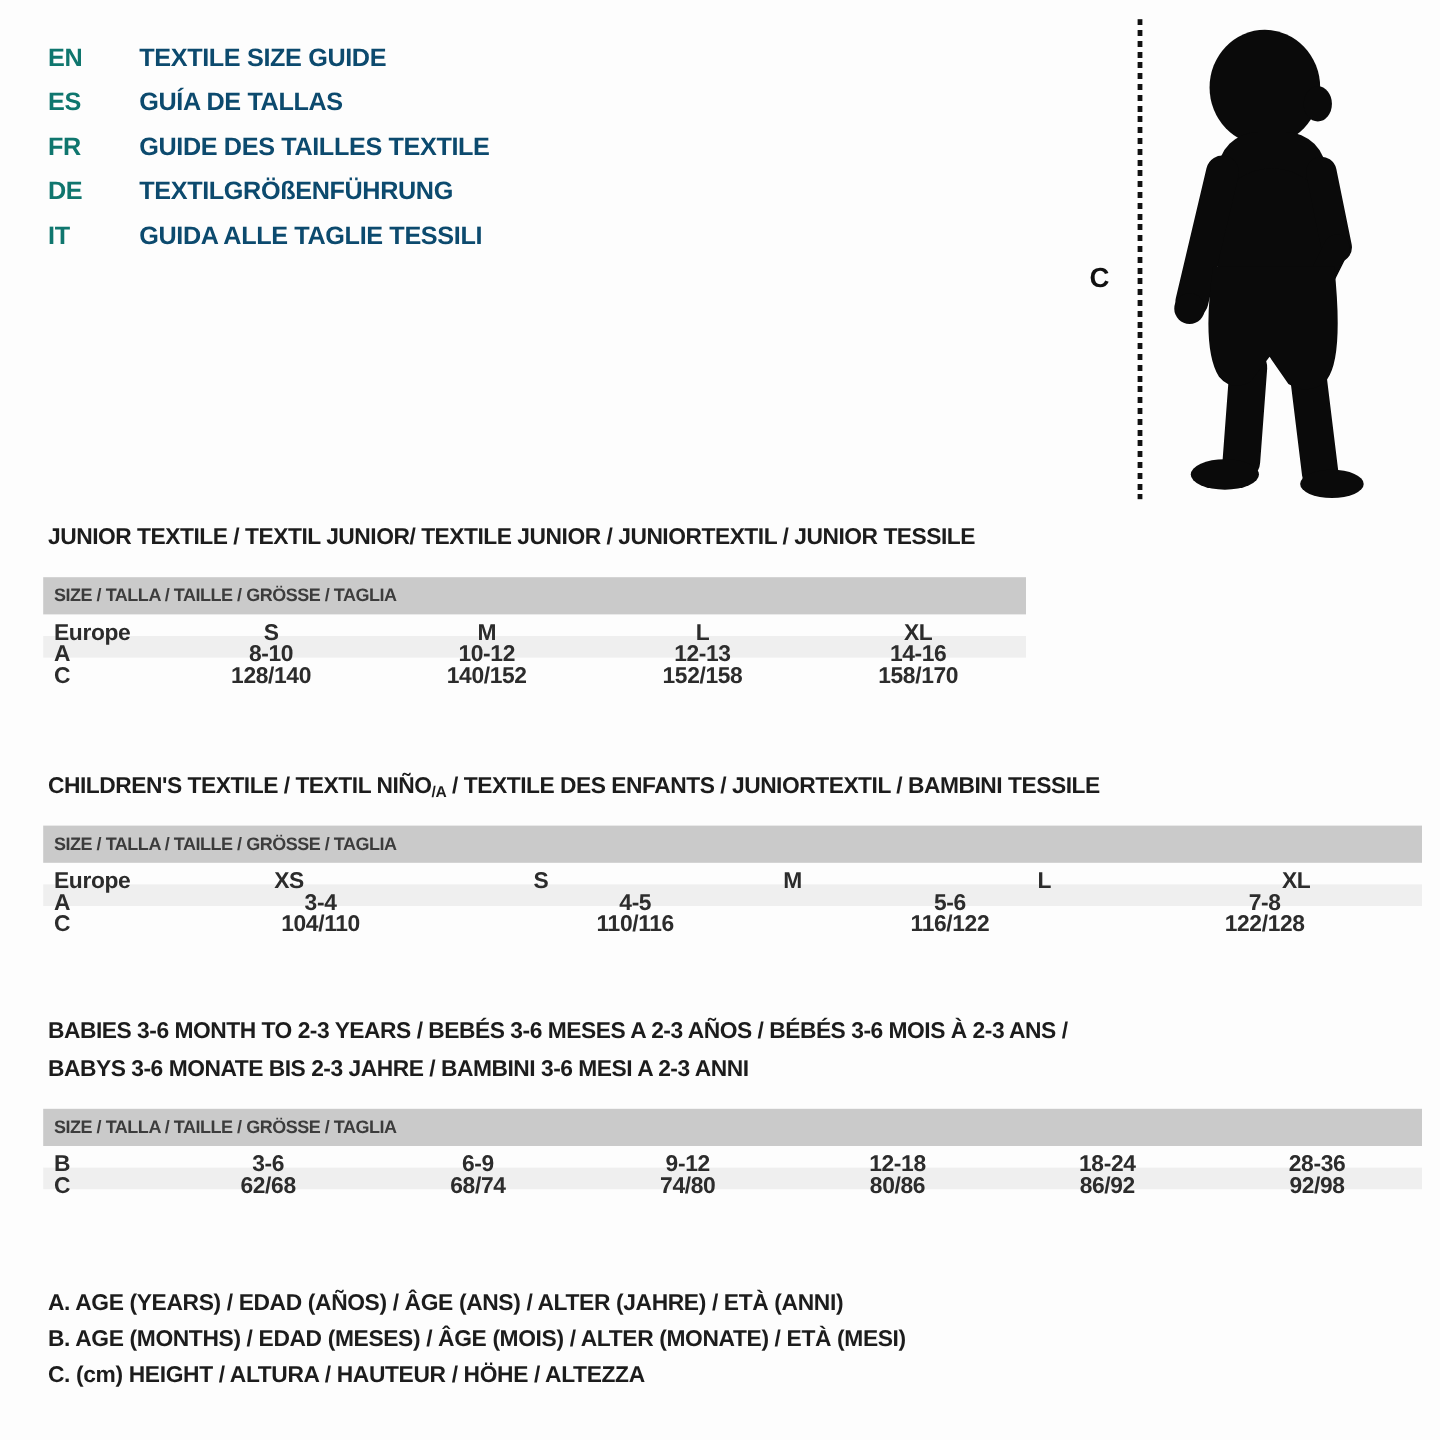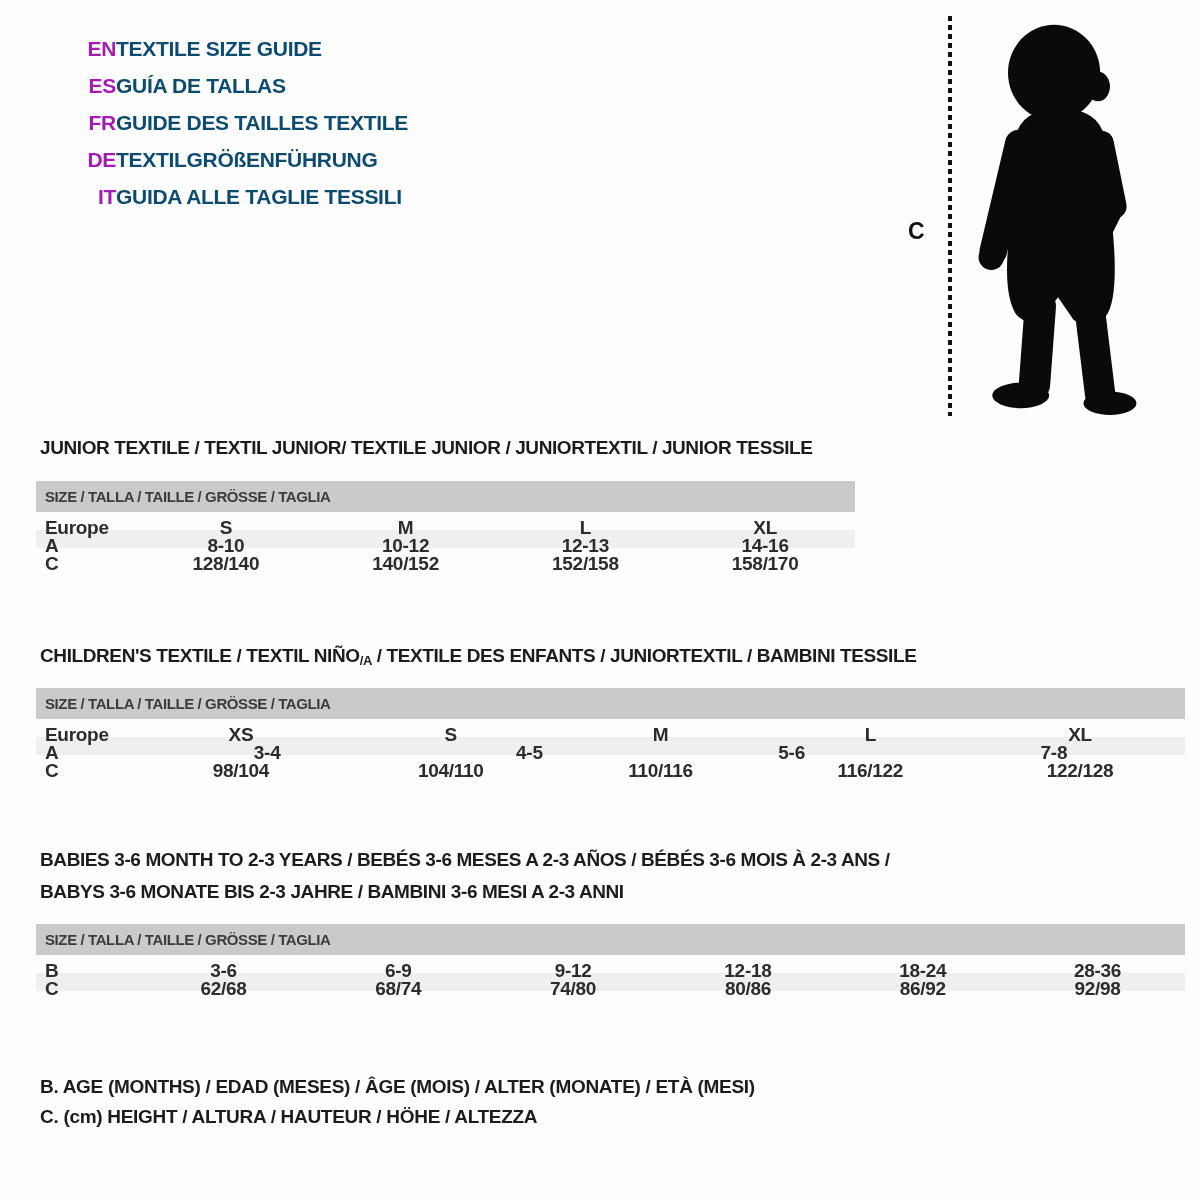--- a/index.html
+++ b/index.html
@@ -10,21 +10,21 @@
     font-family:"Liberation Sans", sans-serif;
     color:#242424;
     overflow:hidden;
   }
 
   
   .lang-block { position:absolute; left:40px; top:30px; }
   .lang-row { display:flex; height:37px; line-height:37px; }
   .lang-code {
     width:76px; font-weight:bold; font-size:21px;
-    letter-spacing:-0.3px; color:#a21caf;text-align:right;
+    letter-spacing:-0.3px; color:#0f766e;
   }
   .lang-label {
     font-weight:bold; font-size:21px; letter-spacing:-0.3px;
     color:#0c4a6e; white-space:nowrap;
   }
 
   
   .figure-area { position:absolute; left:900px; top:0; width:300px; height:430px; }
   .measure-line {
     position:absolute; left:48px; top:16px; width:4px; height:400px;
@@ -155,21 +155,20 @@
   </div>
   <div class="trow shaded">
     <div class="rlabel">A</div>
     <div class="cell">3-4</div>
     <div class="cell">4-5</div>
     <div class="cell">5-6</div>
     <div class="cell">7-8</div>
   </div>
   <div class="trow">
     <div class="rlabel">C</div>
-    <div class="cell">98/104</div>
     <div class="cell">104/110</div>
     <div class="cell">110/116</div>
     <div class="cell">116/122</div>
     <div class="cell">122/128</div>
   </div>
 </div>
 
 <div class="sect-title" style="top:849px;">BABIES 3-6 MONTH TO 2-3 YEARS / BEBÉS 3-6 MESES A 2-3 AÑOS / BÉBÉS 3-6 MOIS À 2-3 ANS /</div>
 <div class="sect-title" style="top:881px;">BABYS 3-6 MONATE BIS 2-3 JAHRE / BAMBINI 3-6 MESI A 2-3 ANNI</div>
 <div class="tbl" style="top:924px; width:1149px;">
@@ -188,15 +187,16 @@
     <div class="cell">62/68</div>
     <div class="cell">68/74</div>
     <div class="cell">74/80</div>
     <div class="cell">80/86</div>
     <div class="cell">86/92</div>
     <div class="cell">92/98</div>
   </div>
 </div>
 
 <div class="legend">
+  <div class="legend-line">A. AGE (YEARS) / EDAD (AÑOS) / ÂGE (ANS) / ALTER (JAHRE) / ETÀ (ANNI)</div>
   <div class="legend-line">B. AGE (MONTHS) / EDAD (MESES) / ÂGE (MOIS) / ALTER (MONATE) / ETÀ (MESI)</div>
   <div class="legend-line">C. (cm) HEIGHT / ALTURA / HAUTEUR / HÖHE / ALTEZZA</div>
 </div>
 
 </body></html>

